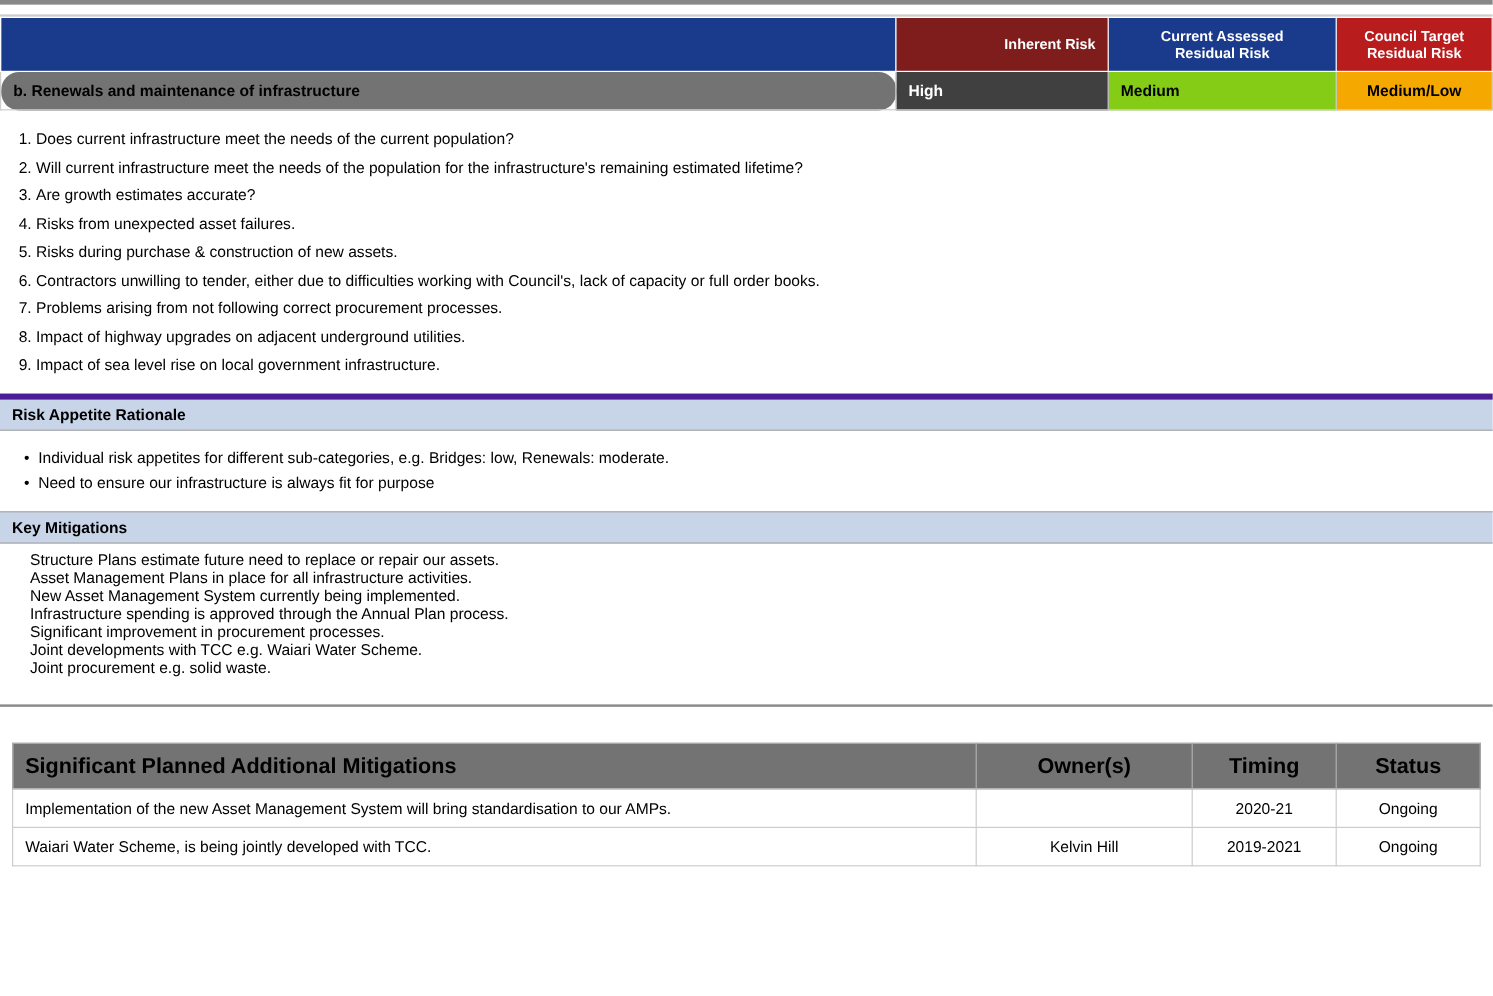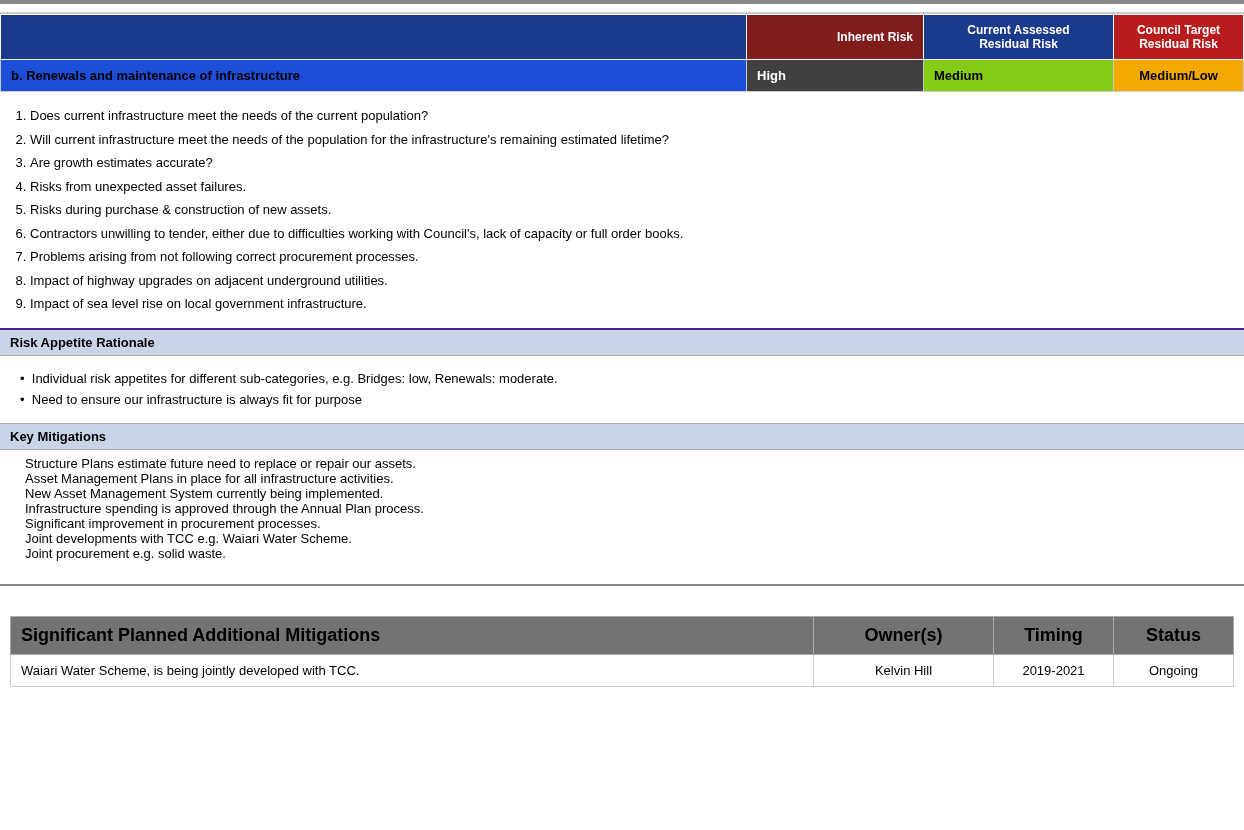--- a/index.html
+++ b/index.html
@@ -85,21 +85,22 @@
 
     
     .risk-item-row td {
       padding: 8px 10px;
       vertical-align: middle;
       border: 1px solid #ccc;
       font-weight: bold;
       font-size: 13px;
     }
     .risk-item-label {
-      background: #1d4ed8;
+      background: #737373;
+      border-radius: 15px;
     }
     .risk-high {
       background: #404040;
       color: #fff;
       font-size: 16px;
       font-weight: bold;
     }
     .risk-medium {
       background: #84cc16;
       text-align: left;
@@ -229,21 +230,21 @@
       <li>Are growth estimates accurate?</li>
       <li>Risks from unexpected asset failures.</li>
       <li>Risks during purchase &amp; construction of new assets.</li>
       <li>Contractors unwilling to tender, either due to difficulties working with Council's, lack of capacity or full order books.</li>
       <li>Problems arising from not following correct procurement processes.</li>
       <li>Impact of highway upgrades on adjacent underground utilities.</li>
       <li>Impact of sea level rise on local government infrastructure.</li>
     </ol>
   </div>
 
-  <div style="background:#c8d4e8; padding:5px 10px; border-top:2px solid #4c1d95; border-bottom:1px solid #aaa;">
+  <div style="background:#c8d4e8; padding:5px 10px; border-top:5px solid #4c1d95; border-bottom:1px solid #aaa;">
     <strong>Risk Appetite Rationale</strong>
   </div>
   <div class="appetite-area">
     <ul class="bullet-list">
       <li>• &nbsp;Individual risk appetites for different sub-categories, e.g. Bridges: low, Renewals: moderate.</li>
       <li>• &nbsp;Need to ensure our infrastructure is always fit for purpose</li>
     </ul>
   </div>
 
   <div style="background:#c8d4e8; padding:5px 10px; border-top:1px solid #aaa; border-bottom:1px solid #aaa;">
@@ -264,20 +265,26 @@
       <thead>
         <tr>
           <th>Significant Planned Additional Mitigations</th>
           <th class="center" style="width:180px;">Owner(s)</th>
           <th class="center" style="width:120px;">Timing</th>
           <th class="center" style="width:120px;">Status</th>
         </tr>
       </thead>
       <tbody>
         <tr>
+          <td>Implementation of the new Asset Management System will bring standardisation to our AMPs.</td>
+          <td class="center"></td>
+          <td class="center">2020-21</td>
+          <td class="center">Ongoing</td>
+        </tr>
+        <tr>
           <td>Waiari Water Scheme, is being jointly developed with TCC.</td>
           <td class="center">Kelvin Hill</td>
           <td class="center">2019-2021</td>
           <td class="center">Ongoing</td>
         </tr>
       </tbody>
     </table>
   </div>
 </div>
 

